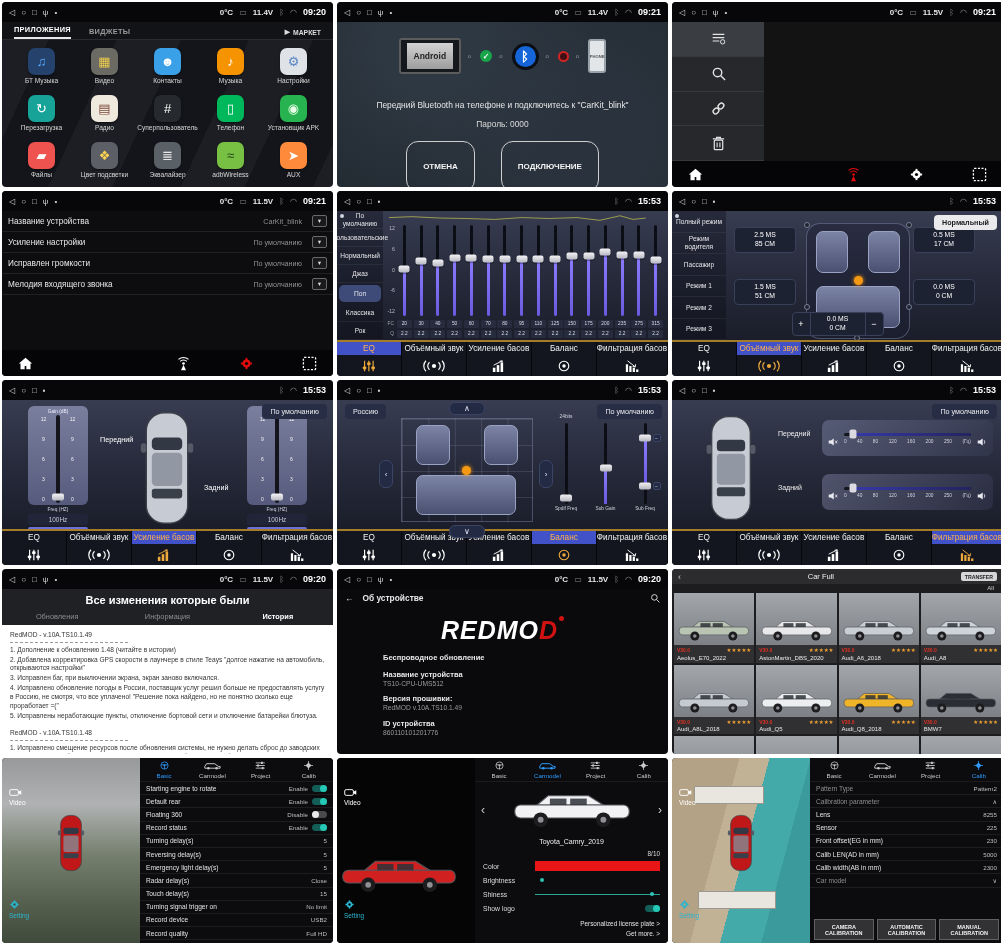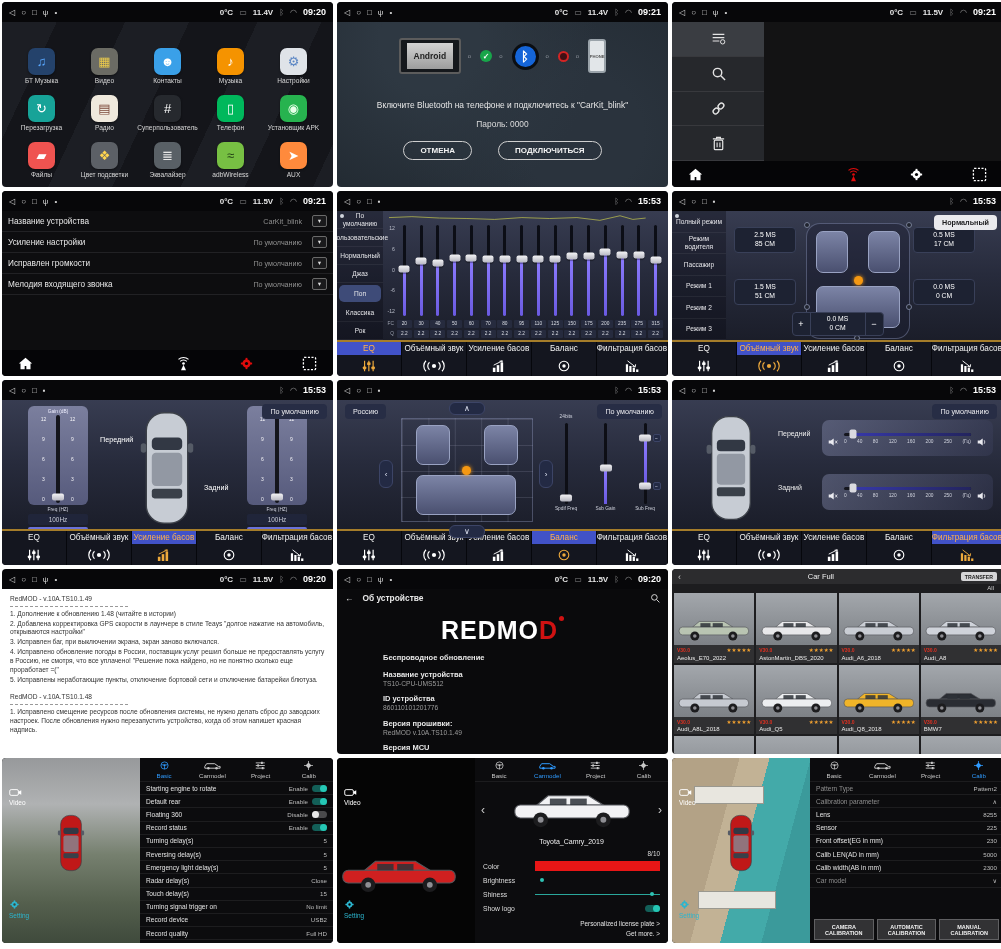--- a/index.html
+++ b/index.html
@@ -35,21 +35,21 @@
 .hu{width:62px;height:36px;background:#15181c;border:2px solid #5c5c5c;border-radius:3px;display:flex;align-items:center;justify-content:center}
 .hu .scr{width:46px;height:26px;background:linear-gradient(#d3d3d3,#9d9d9d);color:#222;font-size:8.5px;display:flex;align-items:center;justify-content:center;font-weight:bold}
 .okc{width:12px;height:12px;border-radius:50%;background:#18a54a;color:#fff;font-size:8px;display:flex;align-items:center;justify-content:center;font-weight:bold}
 .btc{width:27px;height:27px;border-radius:50%;background:#1565d8;border:3px solid #0b0e12;color:#fff;font-size:13px;display:flex;align-items:center;justify-content:center;font-weight:bold}
 .errc{width:11px;height:11px;border-radius:50%;border:2px solid #d22424;background:#401014}
 .ph{width:18px;height:34px;border:2px solid #9aa3aa;border-radius:3px;background:#e2e6e9;color:#555;font-size:4.2px;display:flex;align-items:center;justify-content:center;font-weight:bold}
 .dots{color:#8a9099;font-size:6px;letter-spacing:2px}
 .btmsg{position:absolute;top:98px;width:100%;text-align:center;font-size:8.4px;color:#e6e6e6}
 .btpwd{position:absolute;top:117px;width:100%;text-align:center;font-size:8.4px;color:#dcdcdc}
 .btbtns{position:absolute;top:139px;width:100%;display:flex;justify-content:center;gap:26px}
-.obtn{border:1px solid #cfcfcf;border-radius:12px;background:transparent;color:#f2f2f2;font-size:8px;font-weight:bold;padding:4px 16px;font-family:inherit}
+.obtn{border:1px solid #cfcfcf;border-radius:12px;background:transparent;color:#f2f2f2;font-size:8px;font-weight:bold;padding:20px 16px;font-family:inherit}
 
 .cell.toolpage{background:#161617}
 .t-main{position:absolute;left:92px;right:0;top:20px;bottom:26px;background:#131314}
 .tside{position:absolute;top:20px;left:0;width:92px;bottom:26px;background:#26282c;display:flex;flex-direction:column}
 .titem{flex:1;display:flex;align-items:center;justify-content:center;color:#e3e3e3;border-bottom:1px solid #38393d}
 .titem.act{background:#3a3d42}
 .titem svg{width:15px;height:15px}
 
 .cell.obd{background:#0d0d0f}
 .srow{display:flex;align-items:center;height:21px;border-bottom:1px solid #212124;padding:0 6px}
@@ -141,21 +141,21 @@
 .chtab.act{color:#fff;font-weight:bold}
 .chbody{background:#fff;padding:4px 8px;color:#333;font-size:6.6px;line-height:1.34}
 .chver{margin-top:2px}
 .chhr{width:118px;border-bottom:1px dashed #999;margin:2px 0 3px}
 .chitem{margin-bottom:1px}
 .chgap{height:6px}
 
 .cell.about{background:#0a0a0c}
 .abhead{height:18px;display:flex;align-items:center;gap:9px;padding:0 8px;color:#e8e8e8;font-size:8.4px;font-weight:bold}
 .abhead .mag{margin-left:auto;width:10px;height:10px;color:#ddd}
-.ablogo{text-align:center;margin:9px 0 8px;font-size:25px;font-weight:bold;letter-spacing:1px;color:#fff}
+.ablogo{text-align:center;margin:9px 0 8px;font-size:25px;font-weight:bold;font-style:italic;letter-spacing:1px;color:#fff}
 .ablogo .red{color:#d01212}
 .ablogo .ldot{display:inline-block;width:5px;height:5px;border-radius:50%;background:#d01212;vertical-align:top;margin-left:1px}
 .abitems{padding:0 46px}
 .abitem{margin-bottom:7.5px}
 .abl{color:#e8e8e8;font-size:7.5px;font-weight:bold;margin-bottom:1px}
 .abv{color:#9a9a9a;font-size:6.7px}
 
 .cell.shop{background:#1d1d1f}
 .shhead{height:15px;background:#2c2c2e;display:flex;align-items:center;padding:0 6px;color:#ddd;gap:4px}
 .shback{font-size:9px;color:#ccc}
@@ -233,20 +233,28 @@
         <span class="sico">ψ</span>
         <span class="sico">•</span>
         <span class="sp"></span>
         <span class="stxt">0°C</span>
         <span class="sico dim">▭</span>
         <span class="stxt">11.4V</span>
         <span class="sico dim">ᛒ</span>
         <span class="sico dim">◠</span>
         <span class="stime">09:20</span>
       </div>
+    <div class="dtabs">
+      <span class="dtab act">ПРИЛОЖЕНИЯ</span>
+      <span class="dtab">ВИДЖЕТЫ</span>
+      <span class="market">
+          <span>▶</span>
+          <span>МАРКЕТ</span>
+        </span>
+    </div>
     <div class="appgrid">
         <div class="app">
           <div class="appic" style="background: rgb(36, 66, 107); color: rgb(89, 167, 255);">♫</div>
           <div class="applbl">БТ Музыка</div>
         </div>
         <div class="app">
           <div class="appic" style="background: rgb(107, 107, 100); color: rgb(233, 201, 77);">▦</div>
           <div class="applbl">Видео</div>
         </div>
         <div class="app">
@@ -327,25 +335,25 @@
       <span class="okc">✓</span>
       <span class="dots">o</span>
       <span class="btc">ᛒ</span>
       <span class="dots">o</span>
       <span class="errc"></span>
       <span class="dots">o</span>
       <div class="ph">
           <span>PHONE</span>
         </div>
     </div>
-    <p class="btmsg">Включите Bluetooth на телефоне и подключитесь к "CarKit_blink"</p>
+    <p class="btmsg">Передний Bluetooth на телефоне и подключитесь к "CarKit_blink"</p>
     <p class="btpwd">Пароль: 0000</p>
     <div class="btbtns">
       <button class="obtn">ОТМЕНА</button>
-      <button class="obtn">ПОДКЛЮЧИТЬСЯ</button>
+      <button class="obtn">ПОДКЛЮЧЕНИЕ</button>
     </div>
   </section>
 
   <section class="cell toolpage">
     <div class="sbar">
         <span class="sico">◁</span>
         <span class="sico">○</span>
         <span class="sico">□</span>
         <span class="sico">ψ</span>
         <span class="sico">•</span>
@@ -1287,20 +1295,26 @@
         <span class="sico">•</span>
         <span class="sp"></span>
         <span class="stxt">0°C</span>
         <span class="sico dim">▭</span>
         <span class="stxt">11.5V</span>
         <span class="sico dim">ᛒ</span>
         <span class="sico dim">◠</span>
         <span class="stime">09:20</span>
       </div>
     <div class="chhead">
+      <div class="chtitle">Все изменения которые были</div>
+      <div class="chtabs">
+        <span class="chtab">Обновления</span>
+        <span class="chtab">Информация</span>
+        <span class="chtab act">История</span>
+      </div>
     </div>
     <div class="chbody">
       <div class="chver">RedMOD - v.10A.TS10.1.49</div>
       <div class="chhr"></div>
       <div>
           <p class="chitem">1. Дополнение к обновлению 1.48 (читайте в истории)</p>
           <p class="chitem">2. Добавлена корректировка GPS скорости в лаунчере в стиле Teays "долгое нажатие на автомобиль, открываются настройки"</p>
           <p class="chitem">3. Исправлен баг, при выключении экрана, экран заново включался.</p>
           <p class="chitem">4. Исправлено обновление погоды в России, поставщик услуг решил больше не предоставлять услугу в Россию, не смотря, что все уплачено! "Решение пока найдено, но не понятно сколько еще проработает =("</p>
           <p class="chitem">5. Исправлены неработающие пункты, отключение бортовой сети и отключение батарейки блютуза.</p>
@@ -1340,30 +1354,26 @@
     <div class="ablogo"><span>REDMO</span><span class="red">D</span><span class="ldot"></span></div>
     <div class="abitems">
         <div class="abitem">
           <div class="abl">Беспроводное обновление</div>
         </div>
         <div class="abitem">
           <div class="abl">Название устройства</div>
           <div class="abv">TS10-CPU-UMS512</div>
         </div>
         <div class="abitem">
+          <div class="abl">Версия прошивки:</div>
+          <div class="abv">RedMOD v.10A.TS10.1.49</div>
+        </div>
+        <div class="abitem">
           <div class="abl">ID устройства</div>
           <div class="abv">860110101201776</div>
-        </div>
-        <div class="abitem">
-          <div class="abl">Версия прошивки:</div>
-          <div class="abv">RedMOD v.10A.TS10.1.49</div>
-        </div>
-        <div class="abitem">
-          <div class="abl">Версия MCU</div>
-          <div class="abv">Ts10.1.1-100-991-A4C689-220512-TS-[G0330]</div>
         </div>
       </div>
   </section>
 
   <section class="cell shop">
     <div class="shhead">
       <span class="shback">‹</span>
       <span class="shtitle">Car Full</span>
       <button class="shtransfer">TRANSFER</button>
     </div>

